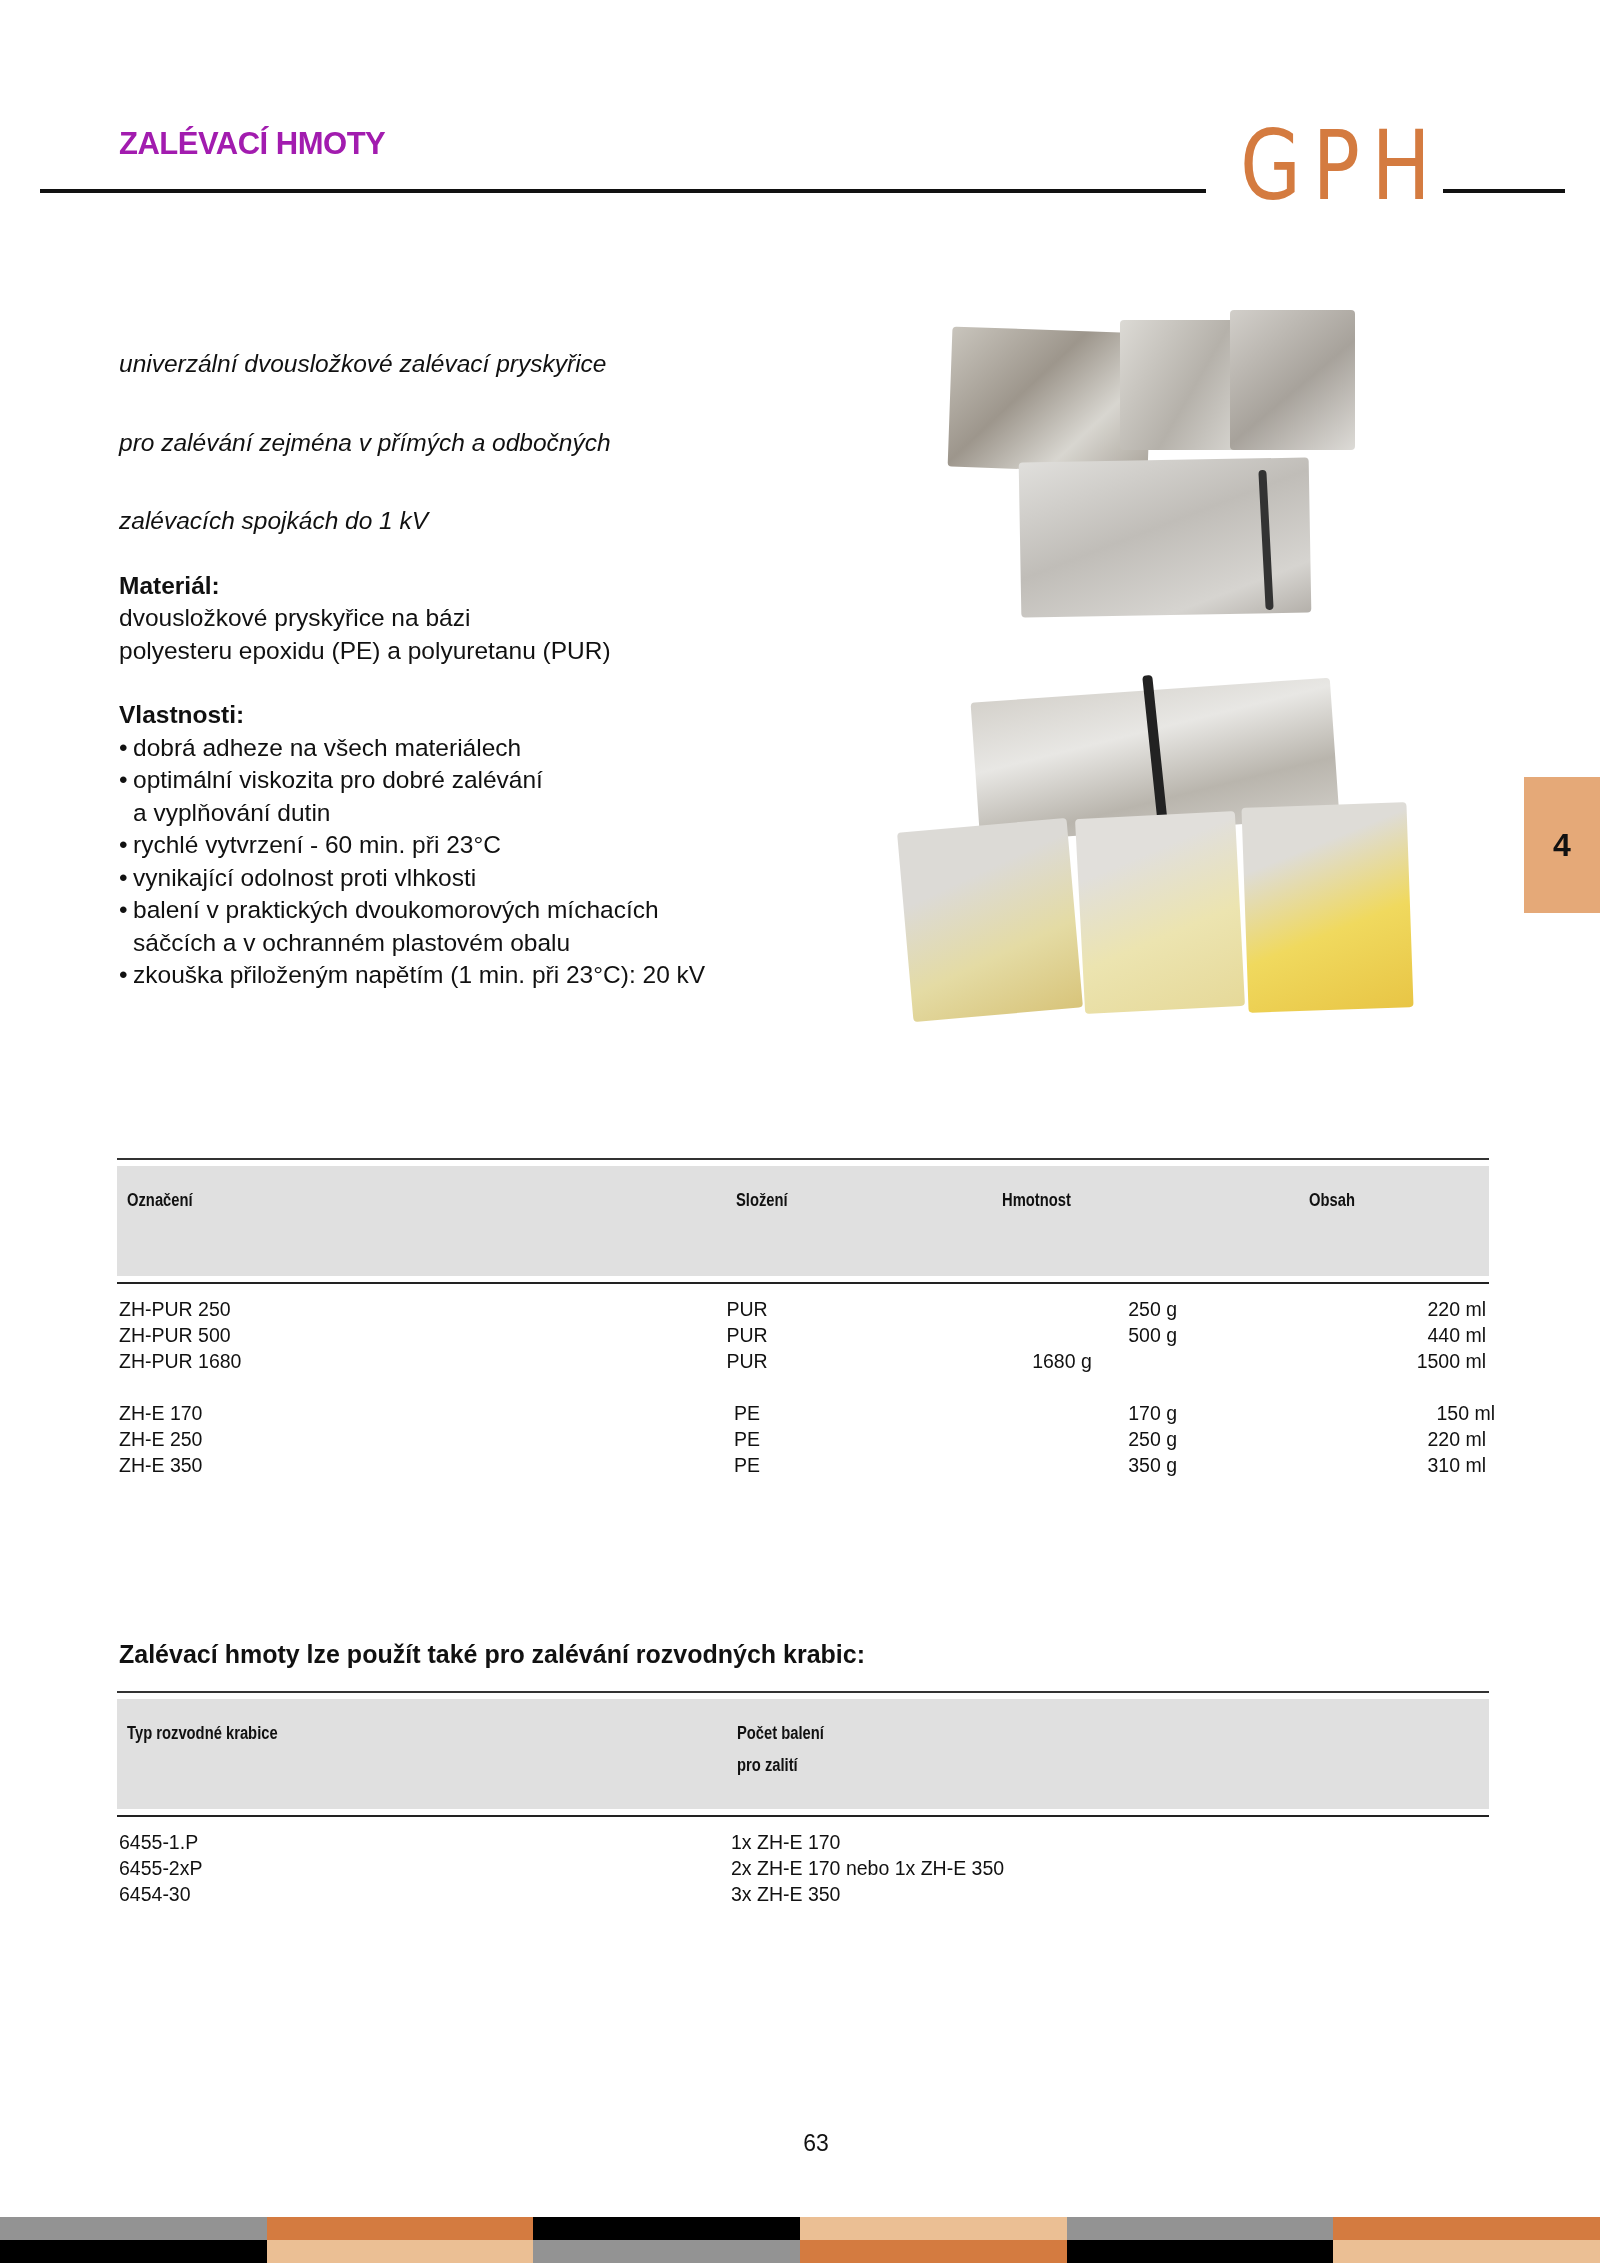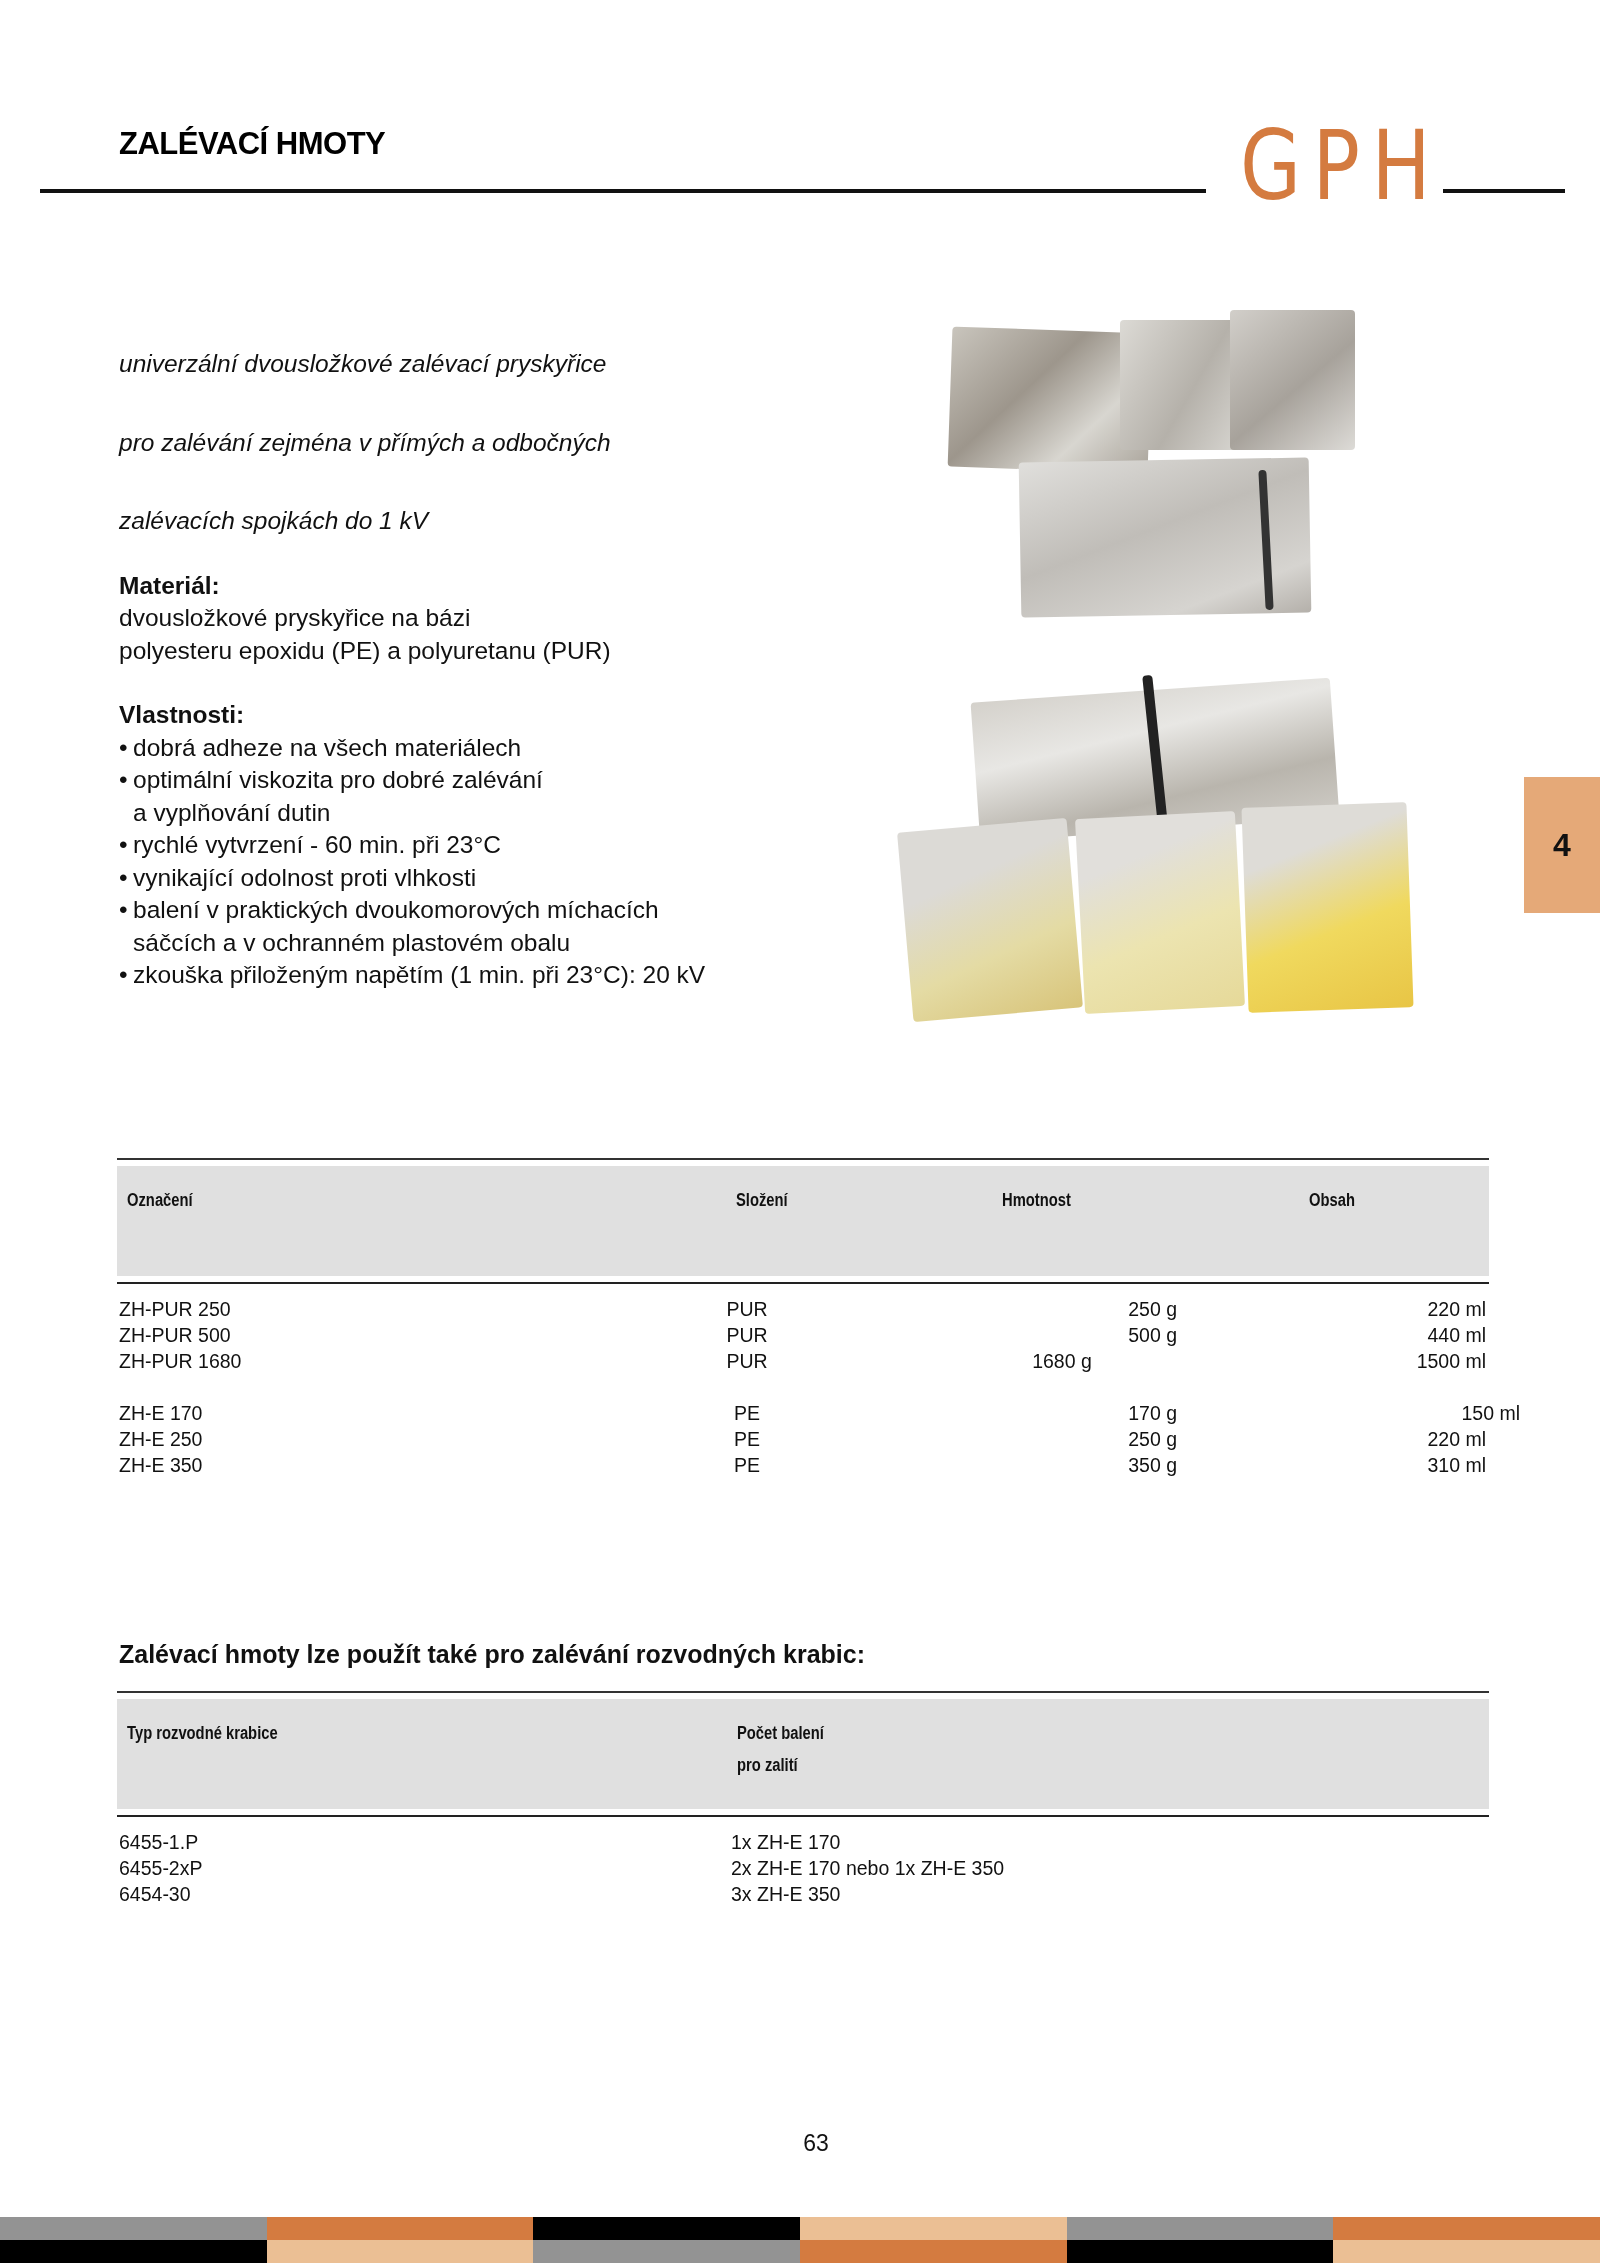--- a/index.html
+++ b/index.html
@@ -6,21 +6,21 @@
   body {
     width: 1600px; height: 2263px; position: relative; overflow: hidden;
     background: #ffffff; color: #111;
     font-family: "Liberation Sans", "DejaVu Sans", sans-serif;
   }
   .abs { position: absolute; }
 
   
   .section-title {
     left: 119px; top: 126px; font-size: 31px; font-weight: bold;
-    color: #000000; letter-spacing: -0.5px;
+    color: #a21caf; letter-spacing: -0.5px;
     font-family: "Liberation Sans Narrow", "Liberation Sans", sans-serif;
   }
   .rule-left { left: 40px; top: 189px; width: 1166px; height: 4px; background: #111; }
   .rule-right { left: 1443px; top: 189px; width: 122px; height: 4px; background: #111; }
   .brand-logo {
     left: 1240px; top: 118px; font-size: 96px; color: #d47b40;
     font-family: "DejaVu Sans", sans-serif; font-weight: normal;
     letter-spacing: 14px; line-height: 1; transform: scaleX(0.82); transform-origin: left top;
   }
 
@@ -142,21 +142,21 @@
         <div class="td" style="left: 2px; width: 300px; text-align: left;">ZH-PUR 1680</div>
         <div class="td" style="left: 595px; width: 70px; text-align: center;">PUR</div>
         <div class="td" style="left: 830px; width: 230px; text-align: center;">1680 g</div>
         <div class="td" style="left: 1039px; width: 330px; text-align: right;">1500 ml</div>
       </div>
       <div class="row-gap"></div>
       <div class="td-row">
         <div class="td" style="left: 2px; width: 300px; text-align: left;">ZH-E 170</div>
         <div class="td" style="left: 595px; width: 70px; text-align: center;">PE</div>
         <div class="td" style="left: 830px; width: 230px; text-align: right;">170 g</div>
-        <div class="td" style="left: 1073px; width: 330px; text-align: right;">150 ml</div>
+        <div class="td" style="left: 1048px; width: 330px; text-align: right;">150 ml</div>
       </div>
       <div class="td-row">
         <div class="td" style="left: 2px; width: 300px; text-align: left;">ZH-E 250</div>
         <div class="td" style="left: 595px; width: 70px; text-align: center;">PE</div>
         <div class="td" style="left: 830px; width: 230px; text-align: right;">250 g</div>
         <div class="td" style="left: 1039px; width: 330px; text-align: right;">220 ml</div>
       </div>
       <div class="td-row">
         <div class="td" style="left: 2px; width: 300px; text-align: left;">ZH-E 350</div>
         <div class="td" style="left: 595px; width: 70px; text-align: center;">PE</div>

